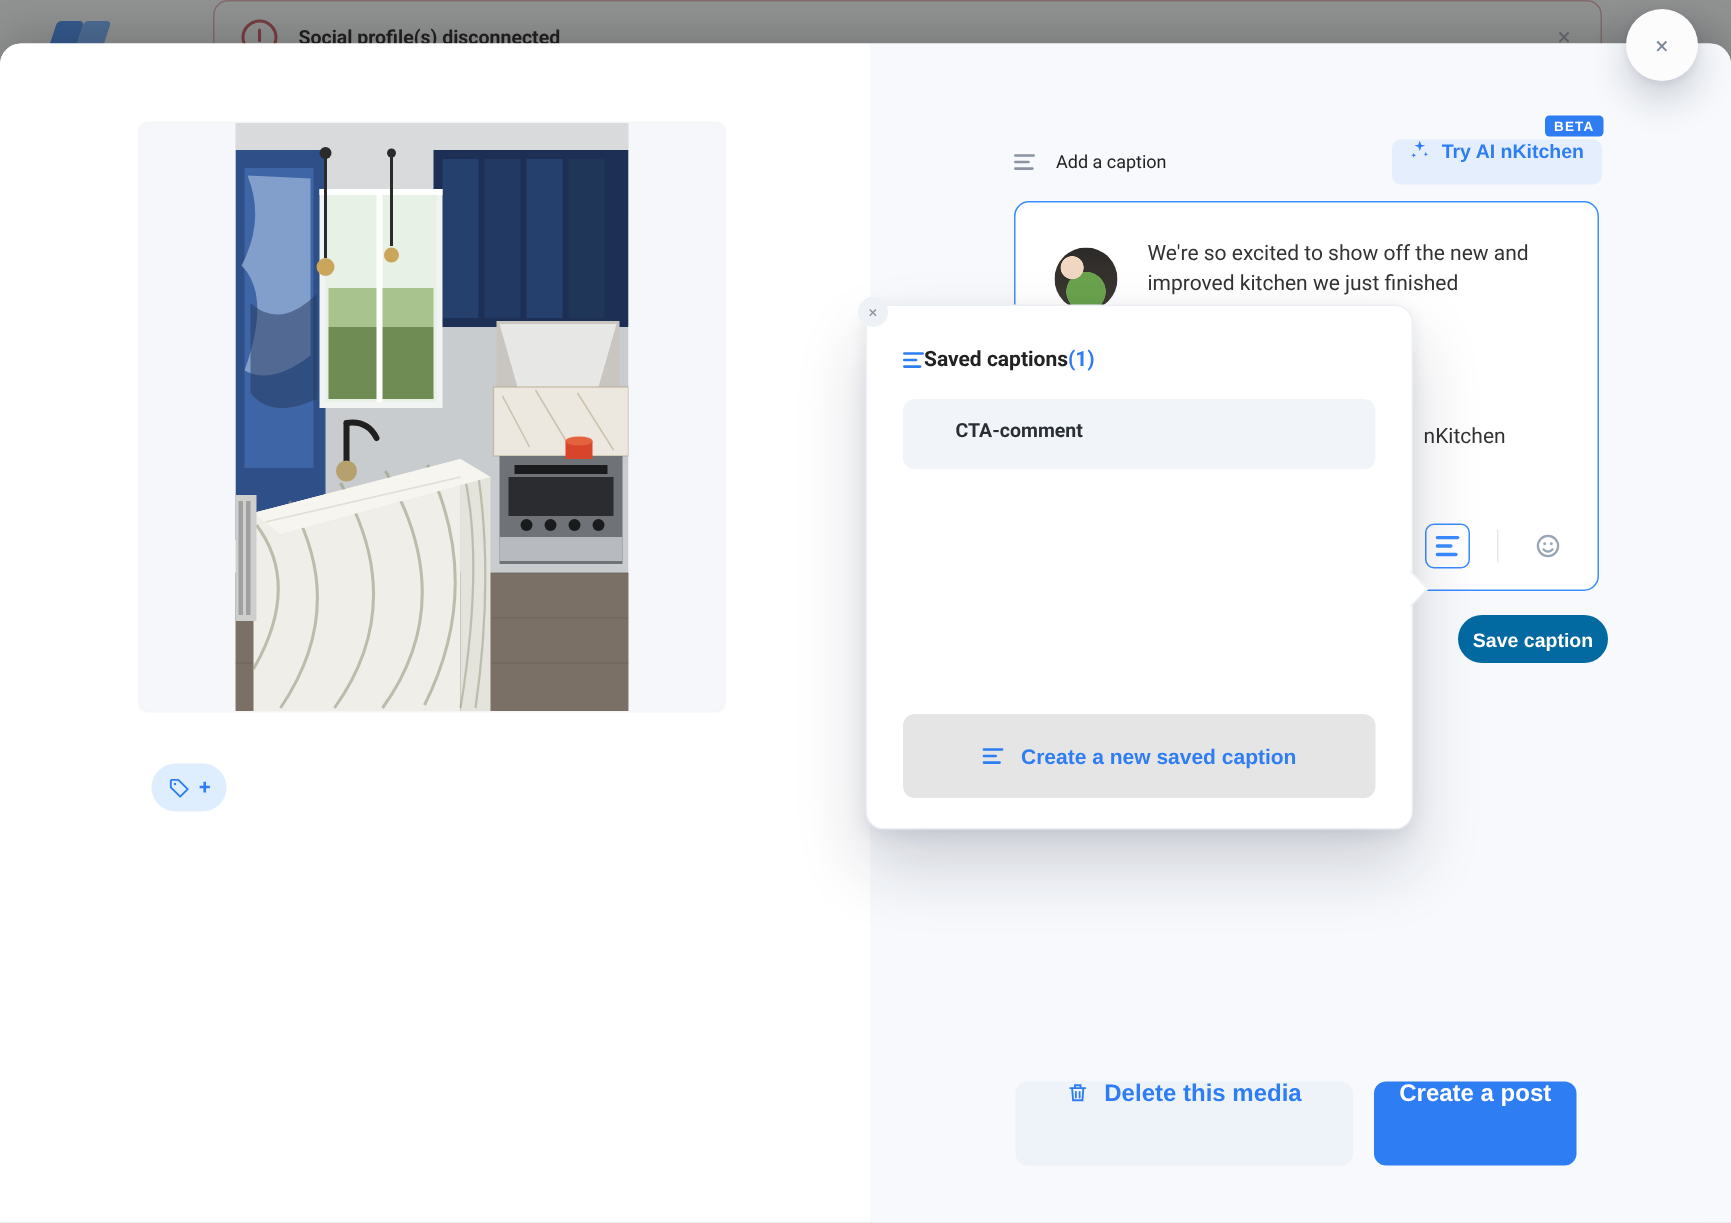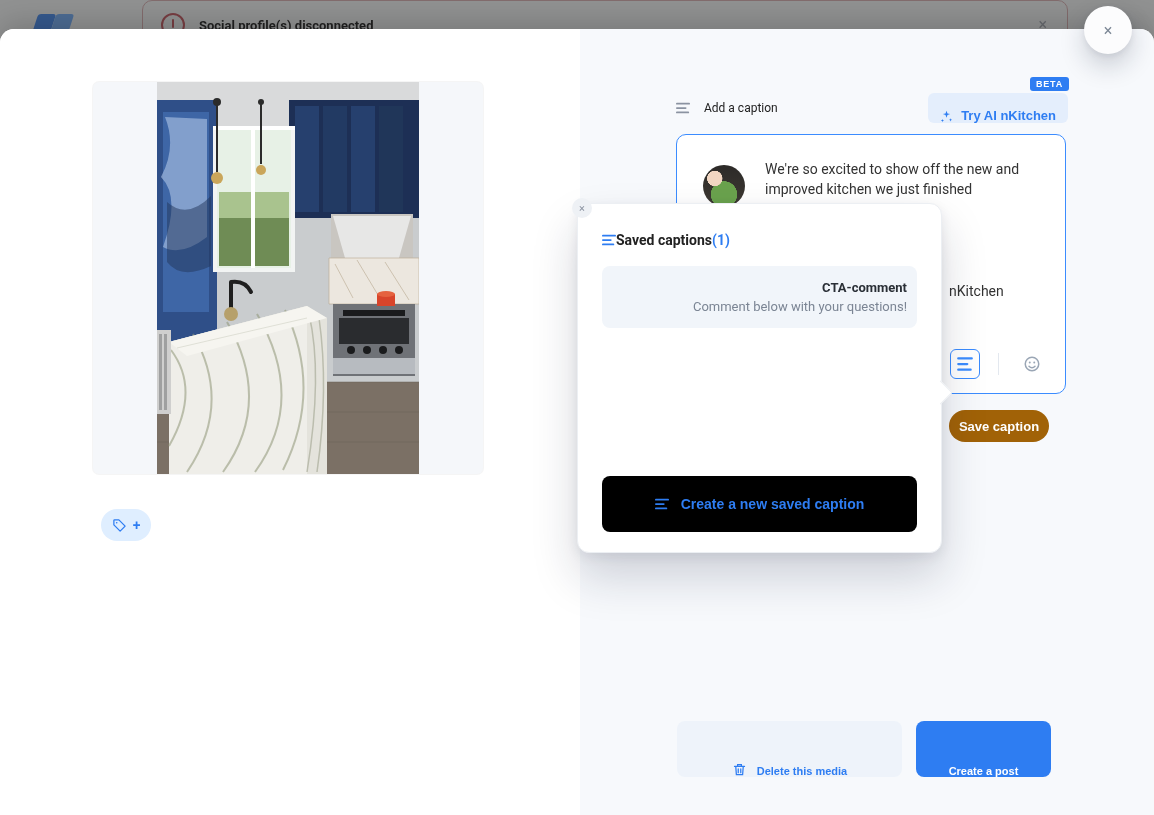--- a/index.html
+++ b/index.html
@@ -78,21 +78,21 @@
   
   .cap-header {
     position:absolute; left:676px; top:93px; right:86px;
     display:flex; align-items:center;
   }
   .cap-header .text-icon { width:14px; height:14px; margin-right:14px; }
   .cap-title { font-size:12px; font-weight:400; color:#222; }
   .try-ai {
     margin-left:auto; background:#e4eefc; color:#2e7df2; border:none;
     border-radius:6px; height:30px; padding:0 12px; font-size:13px; font-weight:600;
-    display:flex; align-items:flex-end; gap:8px; position:relative;
+    display:flex; align-items:flex-start; gap:8px; position:relative;
   }
   .try-ai svg { width:13px; height:13px; }
   .beta-badge {
     position:absolute; right:-1px; top:-16px; background:#2e7df2; color:#fff;
     font-size:9px; font-weight:800; letter-spacing:.8px;
     padding:2px 6px; border-radius:3px;
   }
 
   
   .caption-card {
@@ -116,29 +116,29 @@
   }
   .tool-btn {
     width:30px; height:30px; border-radius:6px; display:flex; align-items:center; justify-content:center;
     color:#9aa6b5;
   }
   .tool-btn.active { border:1.5px solid #3b8cff; color:#3b8cff; }
   .tool-sep { width:1px; height:22px; background:#e3e8ef; }
   .tool-btn svg { width:18px; height:18px; }
 
   .save-caption {
-    position:absolute; left:949px; top:410px; width:100px; height:32px;
-    background:#a16207; color:#fff; border:none; border-radius:16px;
+    position:absolute; left:972px; top:410px; width:100px; height:32px;
+    background:#0369a1; color:#fff; border:none; border-radius:16px;
     font-size:13px; font-weight:600;
   }
 
   
   .footer-btn {
     position:absolute; top:721px; height:56px; border:none; border-radius:8px;
-    font-size:11px; font-weight:600; display:flex; align-items:flex-end; justify-content:center; gap:10px;
+    font-size:16px; font-weight:600; display:flex; align-items:flex-start; justify-content:center; gap:10px;
   }
   .delete-btn {
     left:677px; width:225px; background:#eef3fa; color:#2e7df2;
   }
   .delete-btn svg { width:15px; height:15px; }
   .create-post-btn {
     left:916px; width:135px; background:#2e7df2; color:#fff;
   }
 
   
@@ -157,28 +157,28 @@
     position:absolute; left:-6px; top:-6px; width:20px; height:20px; border-radius:50%;
     background:#eef1f5; color:#8b93a1; display:flex; align-items:center; justify-content:center;
     font-size:11px; line-height:1;
   }
   .pop-title-row { display:flex; align-items:center; gap:0; margin-bottom:18px; }
   .pop-title-row svg { width:14px; height:14px; color:#2e7df2; }
   .pop-title { font-size:14px; font-weight:700; color:#222; }
   .pop-count { color:#2e7df2; font-size:14px; font-weight:700; }
 
   .saved-item {
-    background:#f1f5fa; border-radius:8px; padding:14px 10px;text-align:right;
+    background:#f1f5fa; border-radius:8px; padding:14px 35px;
   }
   .saved-item .name { font-size:13px; font-weight:700; color:#2a2f36; margin-bottom:4px; }
   .saved-item .preview { font-size:13px; color:#7b8594; }
 
   .create-new {
     position:absolute; left:24px; right:24px; bottom:20px;
-    height:56px; background:#000000; border:none; border-radius:8px;
+    height:56px; background:#e5e5e5; border:none; border-radius:8px;
     display:flex; align-items:center; justify-content:center; gap:12px;
     color:#2e7df2; font-size:14px; font-weight:700;
   }
   .create-new svg { width:14px; height:14px; }
 
   
   .close-fab {
     position:absolute; right:22px; top:6px; width:48px; height:48px; border-radius:50%;
     background:#fcfcfd; box-shadow:0 12px 26px rgba(20,30,55,.20), 0 2px 6px rgba(20,30,55,.08);
     display:flex; align-items:center; justify-content:center; color:#7d8896; font-size:16px;
@@ -345,21 +345,20 @@
     <svg class="lines-icon" viewBox="0 0 16 16" style="color:#2e7df2">
       <line x1="1" y1="3" x2="15" y2="3"></line>
         <line x1="1" y1="8" x2="10" y2="8"></line>
         <line x1="1" y1="13" x2="13" y2="13"></line>
     </svg>
     <span class="pop-title">Saved captions</span>
     <span class="pop-count">(1)</span>
   </div>
   <div class="saved-item">
     <div class="name">CTA-comment</div>
-    <div class="preview">Comment below with your questions!</div>
   </div>
   <button class="create-new">
     <svg class="lines-icon" viewBox="0 0 16 16" style="color:#2e7df2">
       <line x1="1" y1="3" x2="15" y2="3"></line>
         <line x1="1" y1="8" x2="10" y2="8"></line>
         <line x1="1" y1="13" x2="13" y2="13"></line>
     </svg>
     <span>Create a new saved caption</span>
   </button>
 </div>

